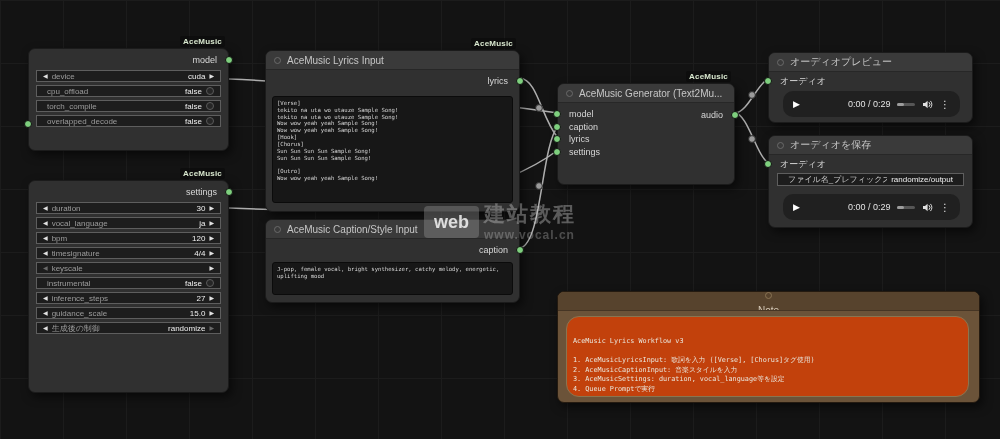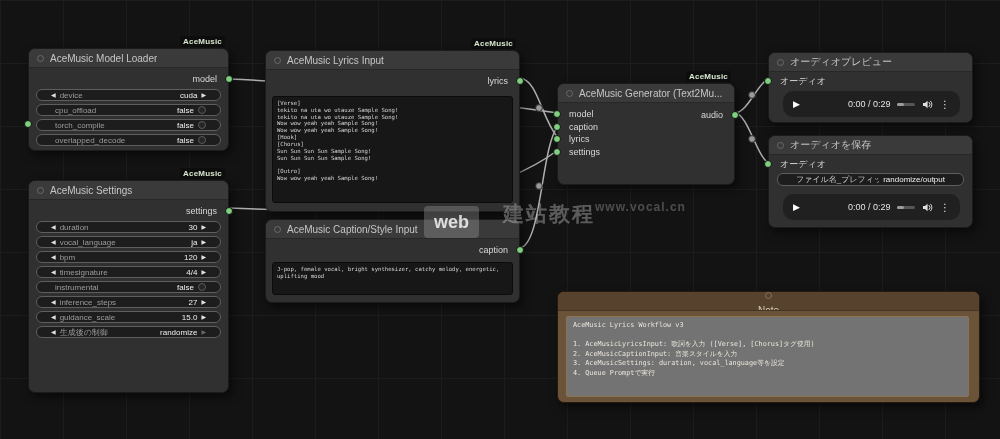--- a/index.html
+++ b/index.html
@@ -59,22 +59,22 @@
   .out-row .socket, .in-row .socket { top:50%; transform:translateY(-50%); }
   .in-row {
     position:relative; height:12.5px;
     display:flex; align-items:center;
     padding:0 11px; font-size:9px; color:#d8d8d8;
   }
 
   
   .widget {
     height:12px; margin:3px 7px 0 7px;
-    background:#1d1d1d; border:1px solid #5e5e5e; border-radius:6px;
-    display:flex; align-items:center; padding:0 14px;
+    background:#1d1d1d; border:1px solid #5e5e5e; border-radius:0;
+    display:flex; align-items:center; padding:0 6px;
     font-size:8px; color:#9c9c9c;
   }
   .widget .arrow { font-size:6px; color:#e2e2e2; line-height:1; flex:0 0 auto; }
   .widget .arrow.dim { color:#6a6a6a; }
   .widget .wlabel { margin:0 4px; white-space:nowrap; overflow:hidden; }
   .widget .wvalue {
     margin-left:auto; margin-right:4px;
     color:#f0f0f0; font-weight:normal; white-space:nowrap;
   }
   .toggle-knob {
@@ -105,40 +105,40 @@
   .vol { flex:0 0 auto; display:flex; }
   .kebab { font-size:10px; color:#e3e3e3; flex:0 0 auto; }
 
   
   .note-node { background:#6b5339; border-color:#241a10; }
   .note-node .node-header { background:#57432d; border-bottom-color:#463524;flex-direction:column; }
   .note-node .collapse-dot { background:#57432d; border-color:#8a7354; }
   .note-node .node-title { color:#d6cab8; }
   .note-text {
     position:absolute; left:8px; right:10px; top:24px; bottom:5px;
-    background:#737373; border:1px solid #8a7550; border-radius:2px;
+    background:#c2410c; border:1px solid #8a7550; border-radius:13px;
     color:#eae6dc;
     font-family:"DejaVu Sans Mono","Liberation Mono",monospace;
     font-size:6.8px; line-height:1.4;
-    padding:4px 6px; white-space:pre-wrap; overflow:hidden;
+    padding:20px 6px; white-space:pre-wrap; overflow:hidden;
   }
 
   
   .watermark {
     position:absolute; left:424px; top:206px; z-index:30;
     display:flex; gap:5px; align-items:flex-start; pointer-events:none;
   }
   .wm-box {
     width:55px; height:32px; border-radius:4px;
     background:rgba(150,150,150,.38);
     color:rgba(255,255,255,.8);
     font-size:18px; font-weight:bold;
     display:flex; align-items:center; justify-content:center;
   }
-  .wm-col { display:flex; flex-direction:row; margin-top:-6px;margin-left:19px; }
+  .wm-col { display:flex; flex-direction:column; margin-top:-6px; }
   .wm-brand { font-size:21px; font-weight:bold; color:rgba(210,210,210,.38); letter-spacing:2px; }
   .wm-url { font-size:12px; font-weight:bold; color:rgba(200,200,200,.32); letter-spacing:1px; }
 </style>
 </head>
 <body>
 
 <div id="canvas">
 
   <svg id="wires">
     <g fill="none" stroke="#c9c9c9" stroke-width="1.5" opacity="0.85">
@@ -152,24 +152,20 @@
     <g fill="#9a9a9a" stroke="#2b2b2b" stroke-width="1">
       <circle cx="539" cy="108" r="3.4"></circle>
       <circle cx="539" cy="186" r="3.4"></circle>
       <circle cx="752" cy="95" r="3.4"></circle>
       <circle cx="752" cy="139" r="3.4"></circle>
     </g>
   </svg>
 
   <div class="node" style="left:28px; top:48px; width:201px; height:103px;">
     <div class="badge">AceMusic</div>
-    <div class="node-header">
-      <span class="collapse-dot"></span>
-      <span class="node-title">AceMusic Model Loader</span>
-    </div>
     <div class="out-row">
       <span>model</span>
       <span class="socket out"></span>
     </div>
     <span class="socket in" style="top:71px; transform:none;"></span>
     <div class="widget">
       <span class="arrow">◀</span>
       <span class="wlabel">device</span>
       <span class="wvalue">cuda</span>
       <span class="arrow">▶</span>
@@ -186,24 +182,20 @@
     </div>
     <div class="widget">
       <span class="wlabel">overlapped_decode</span>
       <span class="wvalue">false</span>
       <span class="toggle-knob"></span>
     </div>
   </div>
 
   <div class="node" style="left:28px; top:180px; width:201px; height:213px;">
     <div class="badge">AceMusic</div>
-    <div class="node-header">
-      <span class="collapse-dot"></span>
-      <span class="node-title">AceMusic Settings</span>
-    </div>
     <div class="out-row">
       <span>settings</span>
       <span class="socket out"></span>
     </div>
     <div class="widget">
       <span class="arrow">◀</span>
       <span class="wlabel">duration</span>
       <span class="wvalue">30</span>
       <span class="arrow">▶</span>
     </div>
@@ -216,20 +208,26 @@
     <div class="widget">
       <span class="arrow">◀</span>
       <span class="wlabel">bpm</span>
       <span class="wvalue">120</span>
       <span class="arrow">▶</span>
     </div>
     <div class="widget">
       <span class="arrow">◀</span>
       <span class="wlabel">timesignature</span>
       <span class="wvalue">4/4</span>
+      <span class="arrow">▶</span>
+    </div>
+    <div class="widget">
+      <span class="arrow dim">◀</span>
+      <span class="wlabel">keyscale</span>
+      <span class="wvalue"></span>
       <span class="arrow">▶</span>
     </div>
     <div class="widget">
       <span class="wlabel">instrumental</span>
       <span class="wvalue">false</span>
       <span class="toggle-knob"></span>
     </div>
     <div class="widget">
       <span class="arrow">◀</span>
       <span class="wlabel">inference_steps</span>

